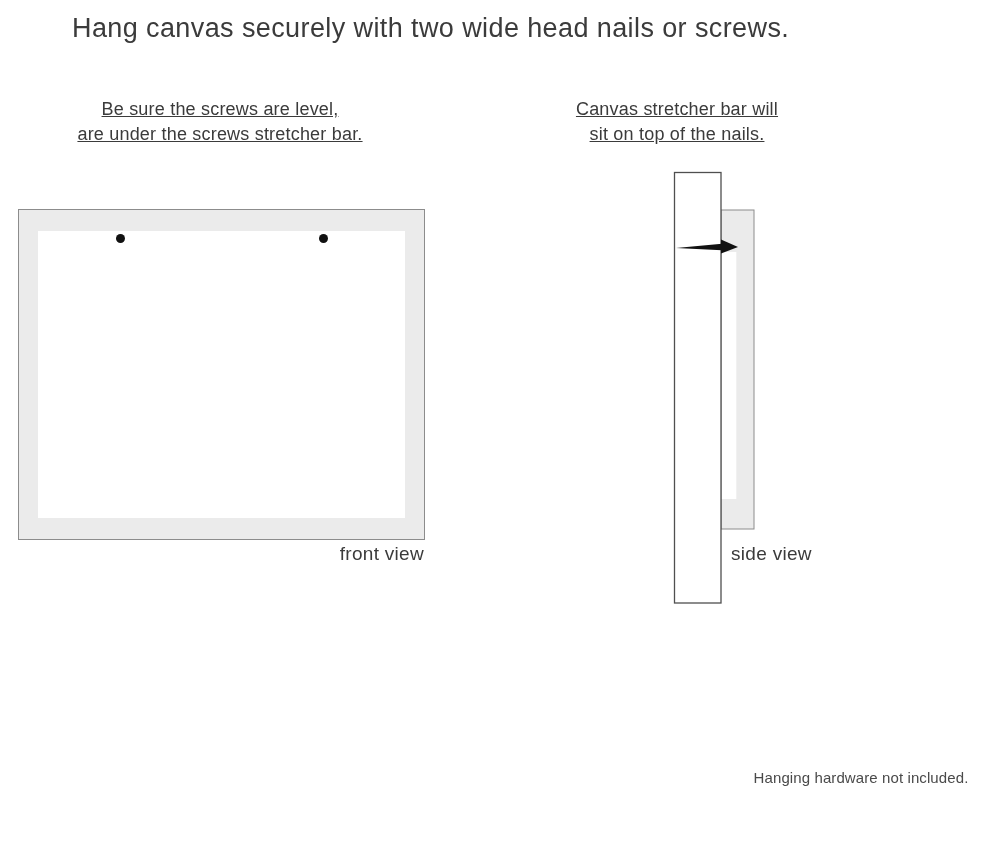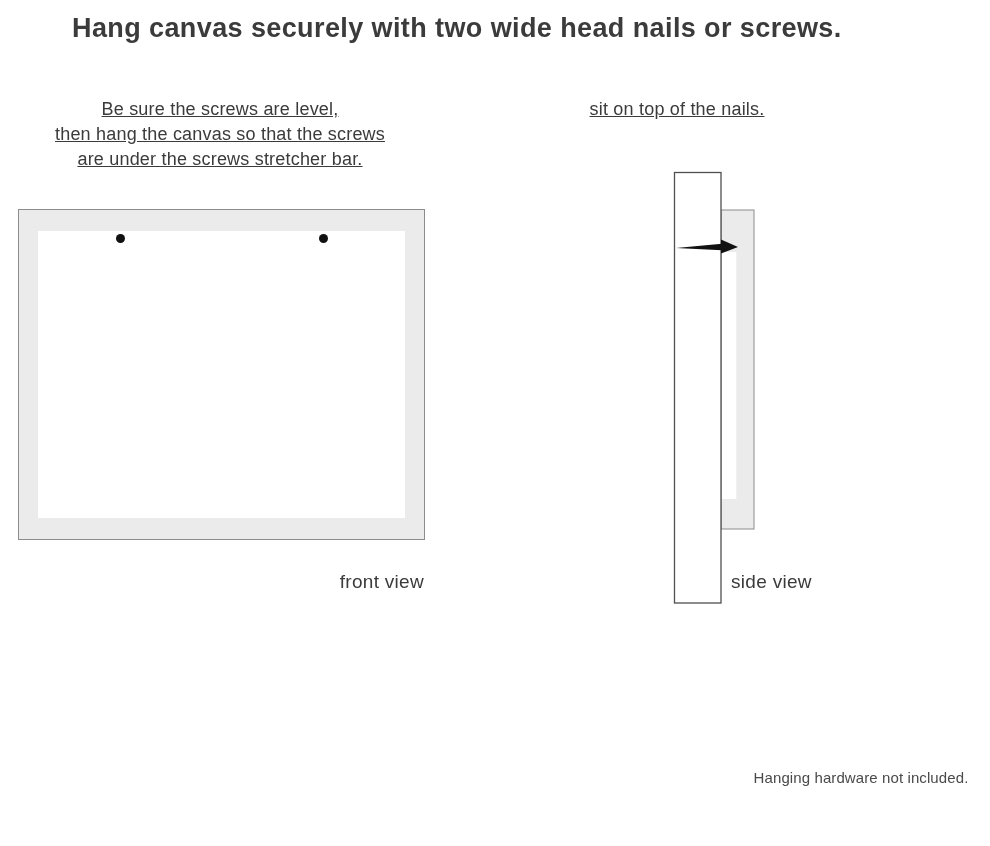--- a/index.html
+++ b/index.html
@@ -16,21 +16,21 @@
   .sheet{
     position:relative;
     width:990px;height:846px;
     background:var(--background);
     font-family:"Liberation Sans",sans-serif;
     color:var(--text);
     overflow:hidden;
   }
   .title{
     position:absolute;left:72px;top:13px;
-    font-size:27px;font-weight:700;letter-spacing:.4px;
+    font-size:27px;font-weight:400;letter-spacing:.4px;
     white-space:nowrap;
   }
   .para{
     position:absolute;top:97px;
     font-size:18px;line-height:25px;letter-spacing:.2px;
     text-align:center;font-weight:300;text-decoration:underline;
   }
   .para-left{left:20px;width:400px;}
   .para-right{left:527px;width:300px;}
 
@@ -60,45 +60,44 @@
   }
   .shape-canvas{fill:var(--canvas-fill);stroke:var(--canvas-border);stroke-width:1;}
   .shape-hollow{fill:#ffffff;stroke:none;}
   .shape-wall{fill:#ffffff;stroke:var(--wall-border);stroke-width:1.3;}
   .shape-nail{fill:var(--screw);stroke:none;}
 
   .caption{
     position:absolute;top:543px;
     font-size:19px;font-weight:300;letter-spacing:.3px;
     white-space:nowrap;
-    margin-top:28px;
   }
   .caption-front{left:224px;width:200px;text-align:right;}
   .caption-side{left:731px;}
 
   .footer{
     position:absolute;left:750px;top:768px;width:222px;
     text-align:center;font-size:15px;line-height:19px;
     color:var(--muted-text);font-weight:300;letter-spacing:.1px;
   }
 </style>
 </head>
 <body>
 
 <div class="sheet">
 
   <div class="title">Hang canvas securely with two wide head nails or screws.</div>
 
   <div class="para para-left">
     <div>Be sure the screws are level,</div>
-    <div>then hang the canvas so that the screws</div>
     <div>are under the screws stretcher bar.</div>
   </div>
 
   <div class="para para-right">
+    <div>Canvas stretcher bar will</div>
     <div>sit on top of the nails.</div>
   </div>
 
   <div class="front-frame">
     <div class="front-face"></div>
     <span class="screw screw-left"></span>
     <span class="screw screw-right"></span>
   </div>
   <div class="caption caption-front">front view</div>
 

